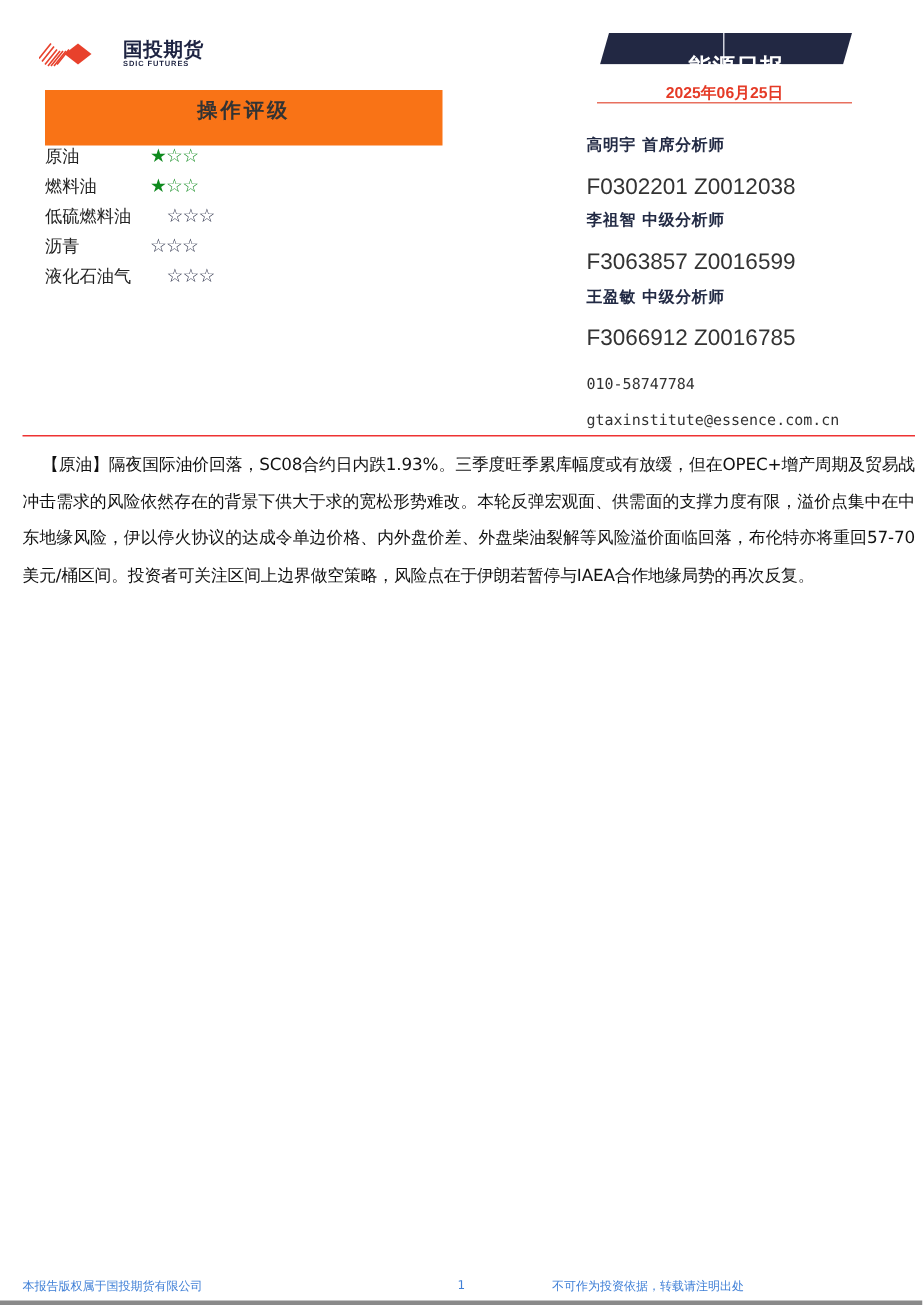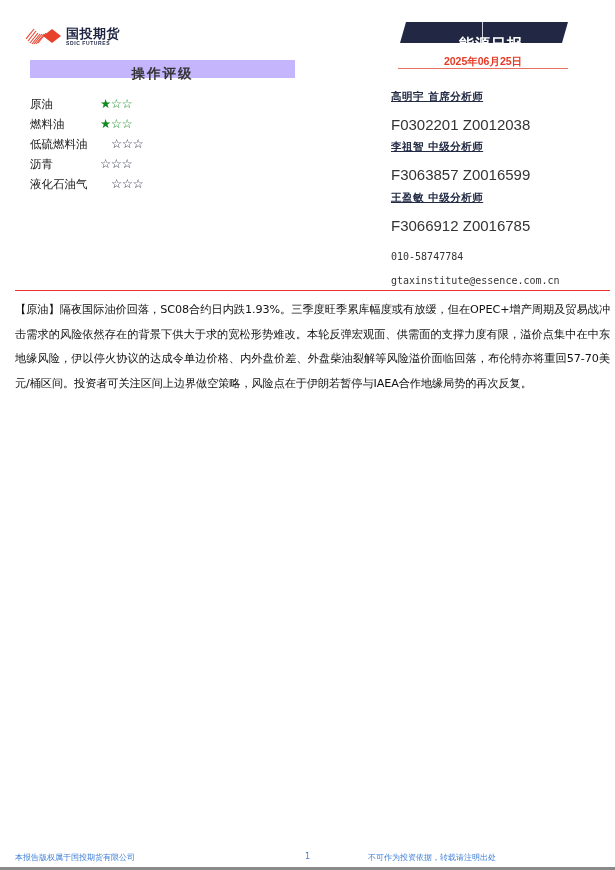--- a/index.html
+++ b/index.html
@@ -2,59 +2,59 @@
 <html><head>
   <meta charset="utf-8">
   <style>
     * { margin: 0; padding: 0; box-sizing: border-box; }
     html, body { width: 615px; height: 870px; background: #ffffff; overflow: hidden; }
     body { position: relative; font-family: "DejaVu Sans", "Liberation Sans", sans-serif; color: #111; }
 
     
     .logo { position: absolute; left: 26px; top: 26px; height: 20px; display: flex; align-items: center; }
     .logo svg { display: block; }
-    .logo-text { margin-left: 4px; display: flex; flex-direction: column; line-height: 1; }
+    .logo-text { margin-left: 20px; display: flex; flex-direction: column; line-height: 1; }
     .logo-cn { font-family: "DejaVu Sans", sans-serif; font-weight: bold; font-size: 13px; color: #1e2442; letter-spacing: 0.5px; }
     .logo-en { font-family: "Liberation Sans", sans-serif; font-weight: bold; font-size: 5px; color: #1e2442; letter-spacing: 0.6px; margin-top: 1px; }
 
     
     .banner { position: absolute; left: 400px; top: 22px; width: 168px; height: 21px; }
     .banner-shape { position: absolute; left: 0; top: 0; width: 168px; height: 21px; background: #222843;
       clip-path: polygon(6px 0, 168px 0, 162px 100%, 0 100%); }
     .banner-divider { position: absolute; left: 82px; top: 0; width: 1px; height: 21px; background: #cfd2dc; }
     .banner-text { position: absolute; left: 59px; top: 13px; font-family: "DejaVu Serif", serif; font-weight: bold; font-size: 15px; color: #ffffff; letter-spacing: 1px; }
 
     .date { position: absolute; left: 398px; top: 55px; width: 170px; text-align: center; font-family: "Liberation Sans", sans-serif; font-weight: bold; font-size: 10.5px; color: #e53a26; }
     .date-rule { position: absolute; left: 398px; top: 68px; width: 170px; height: 1px; background: #e8705f; }
 
     
-    .rating-header { position: absolute; left: 30px; top: 60px; width: 265px; height: 18px; background: #c4b5fd; }
+    .rating-header { position: absolute; left: 30px; top: 60px; width: 265px; height: 37px; background: #f97316; }
     .rating-title { position: absolute; left: 0; right: 0; top: 5px; text-align: center; font-family: "DejaVu Serif", serif; font-weight: bold; font-size: 13.5px; color: #333; letter-spacing: 2px; }
 
     .rating-list { position: absolute; left: 30px; top: 95px; width: 260px; }
     .rating-row { position: relative; height: 20px; display: block; }
     .rating-label { position: absolute; left: 0; top: 2px; font-family: "DejaVu Serif", serif; font-weight: normal; font-size: 11.5px; color: #222; }
     .stars { position: absolute; top: 1px; font-size: 12.5px; letter-spacing: -0.5px; }
     .star-on { color: #0f8a1e; }
     .star-off-green { color: #0f8a1e; }
     .star-off-dark { color: #2a2f48; }
 
     
     .analysts { position: absolute; left: 391px; top: 90px; width: 210px; }
-    .analyst-name { position: absolute; left: 0; font-family: "DejaVu Serif", serif; font-weight: bold; font-size: 10.5px; color: #222a44; letter-spacing: 0.5px; text-decoration: underline; }
+    .analyst-name { position: absolute; left: 0; font-family: "DejaVu Serif", serif; font-weight: bold; font-size: 10.5px; color: #222a44; letter-spacing: 0.5px; }
     .analyst-id { position: absolute; left: 0; font-family: "Liberation Sans", sans-serif; font-size: 15px; color: #333; }
     .contact { position: absolute; left: 0; font-family: "DejaVu Sans Mono", monospace; font-size: 10px; color: #333; }
 
     .main-rule { position: absolute; left: 15px; top: 290px; width: 595px; height: 1px; background: #e33; }
 
     
     .content { position: absolute; left: 15px; top: 298px; width: 595px; }
     .para { font-family: "DejaVu Sans", sans-serif; font-size: 11.2px; line-height: 24.6px; color: #111; text-align: justify; letter-spacing: -0.1px; }
     .para + .para { margin-top: 24.6px; }
-    .tag { font-weight: normal; }
+    .tag { font-weight: normal; margin-left: 13px; }
 
     
     .footer { position: absolute; left: 0; top: 850px; width: 501px; height: 14px; font-family: "DejaVu Sans", sans-serif; font-size: 8px; color: #3f7fd6; }
     .footer-left { position: absolute; left: 15px; top: 2px; }
     .footer-center { position: absolute; left: 305px; top: 2px; }
     .footer-right { position: absolute; right: 5px; top: 2px; }
     .footer-rule { position: absolute; left: 0; top: 867px; width: 615px; height: 3px; background: #8a8a8a; }
   </style>
 </head>
 <body>

